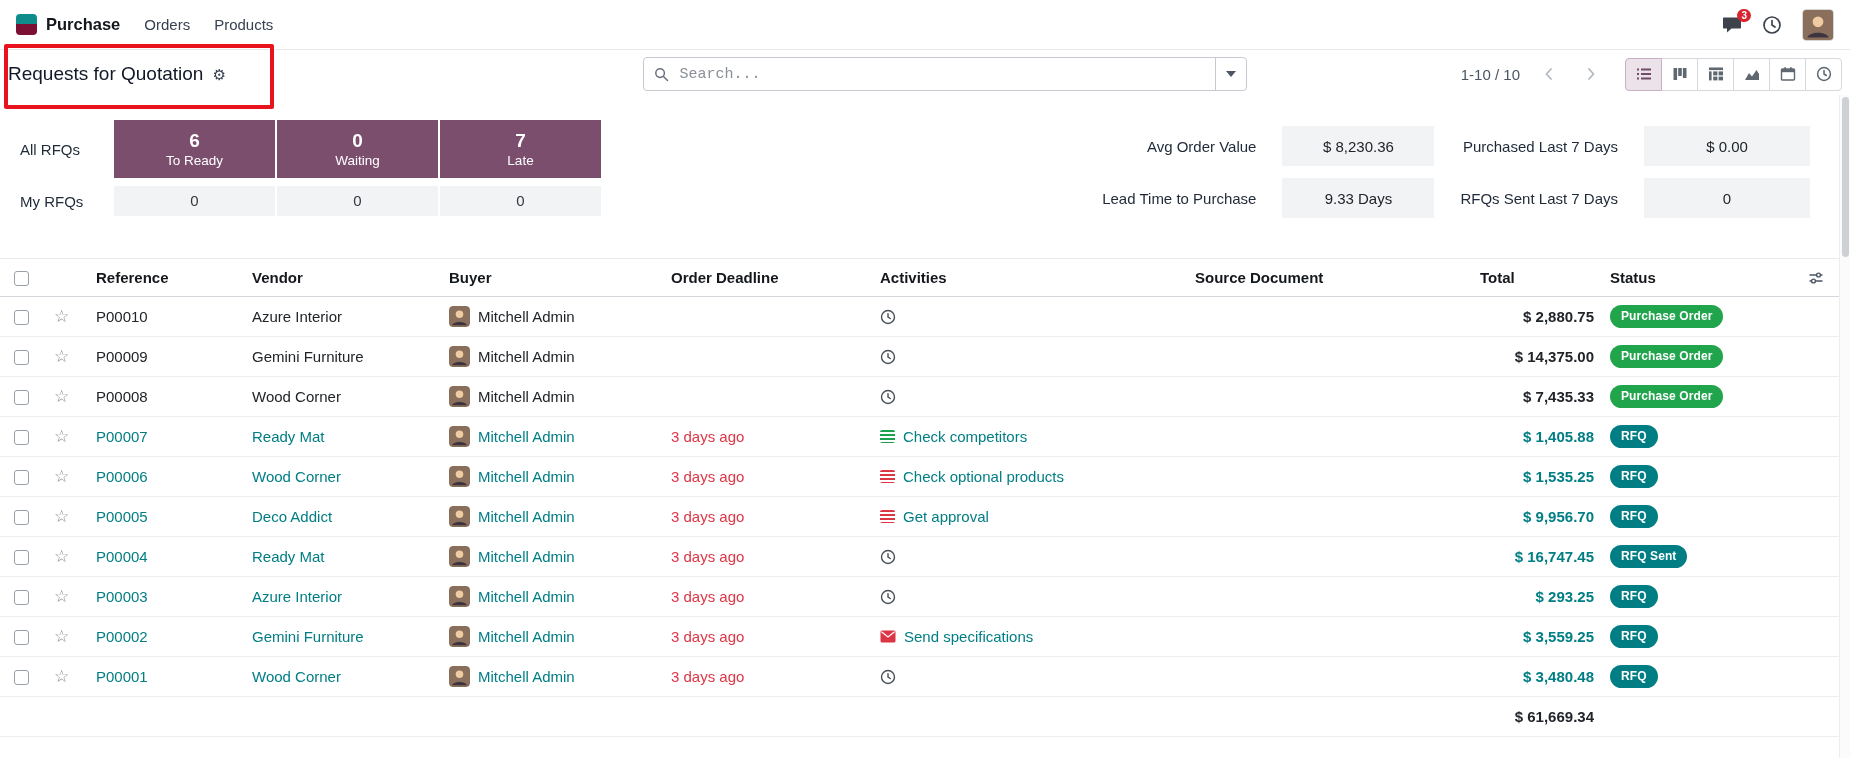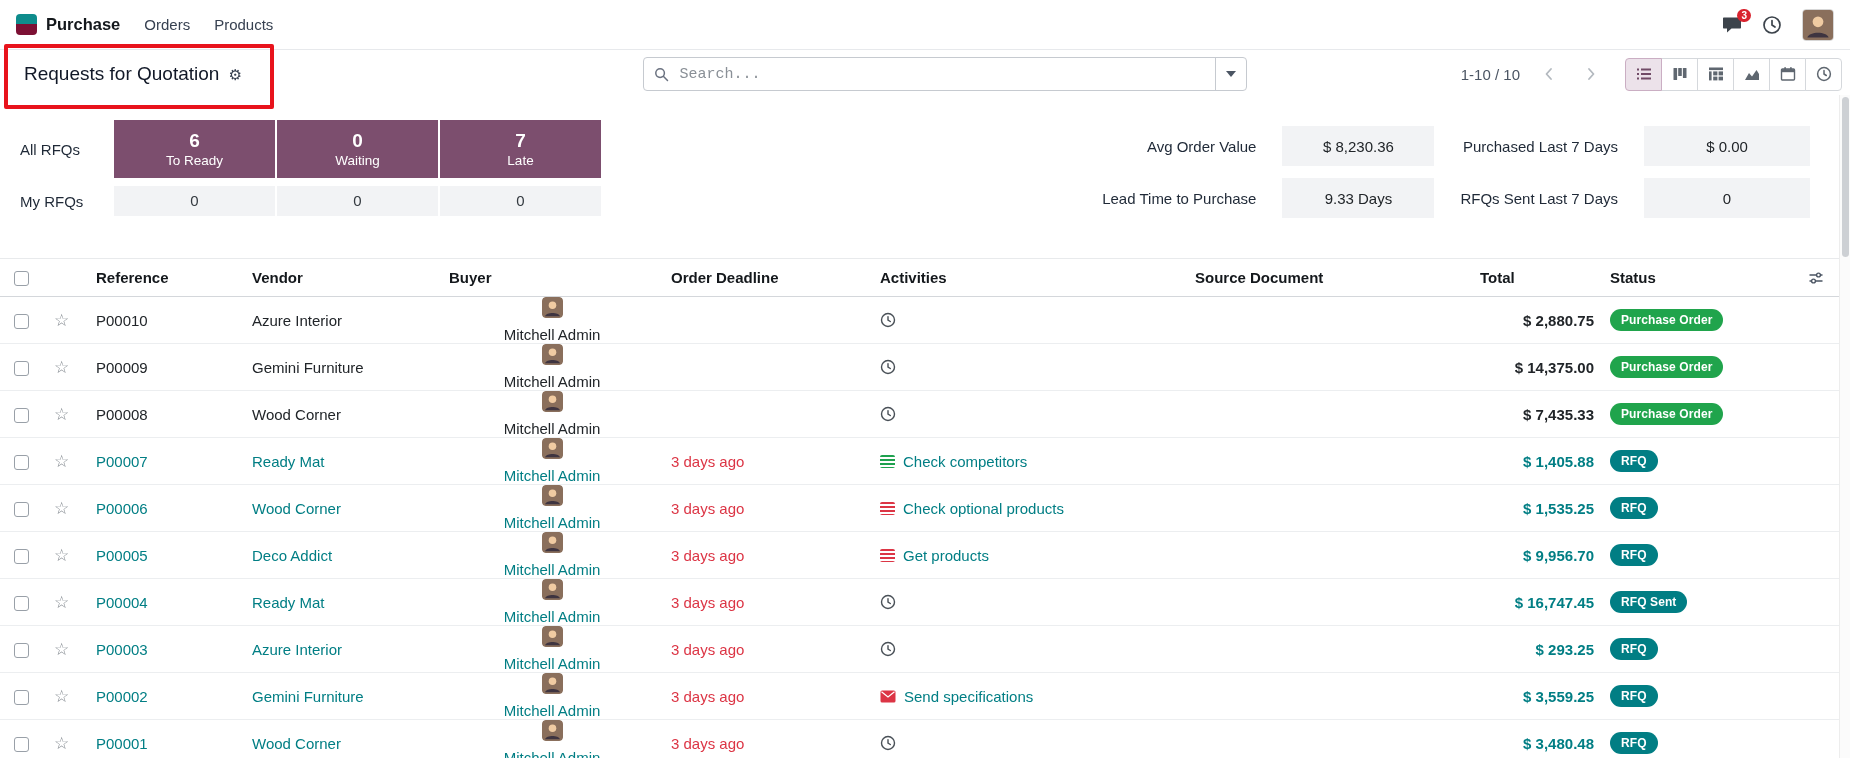--- a/index.html
+++ b/index.html
@@ -17,21 +17,21 @@
   .menus{display:flex;align-items:center;margin-left:24px;}
   .menu-item{font-size:15px;color:#374151;margin-right:24px;cursor:pointer;}
   .topbar-right{display:flex;align-items:center;gap:20px;}
   .icon-btn{position:relative;display:flex;align-items:center;color:#3c434b;cursor:pointer;}
   .msg-badge{position:absolute;top:-7px;right:-9px;background:#d9232e;color:#fff;font-size:10px;
     font-weight:700;border-radius:9px;padding:1px 4px;line-height:11px;}
   .user-avatar{width:30px;height:30px;border-radius:4px;overflow:hidden;border:1px solid #d7d7d7;cursor:pointer;display:block;}
 
   
   .control-panel{height:48px;display:flex;align-items:center;box-sizing:border-box;}
-  .cp-left{flex:0 0 430px;display:flex;align-items:center;gap:9px;padding-left:24px;box-sizing:border-box;}
+  .cp-left{flex:0 0 430px;display:flex;align-items:center;gap:9px;padding-left:8px;box-sizing:border-box;}
   .page-title{font-size:19px;color:#111827;}
   .title-gear{font-size:15px;color:#374151;cursor:pointer;line-height:1;}
   .cp-center{flex:1;display:flex;justify-content:center;}
   .search-box{display:flex;align-items:center;width:604px;height:34px;border:1px solid #c6cad0;
     border-radius:4px;background:#fff;box-sizing:border-box;}
   .search-mag{display:flex;margin:0 8px 0 10px;color:#6b7280;}
   .search-box input{flex:1;border:none;outline:none;font-size:15px;color:#374151;background:transparent;
     font-family:Liberation Mono, monospace;}
   .search-box input::placeholder{color:#8a9097;}
   .search-caret{width:30px;height:100%;border-left:1px solid #c6cad0;display:flex;align-items:center;
@@ -80,21 +80,21 @@
     white-space:nowrap;overflow:hidden;vertical-align:middle;}
   th.num,td.num{text-align:right;}
   .col-check{padding-left:14px !important;}
   .cb{appearance:none;-webkit-appearance:none;width:15px;height:15px;border:1px solid #99a0a8;
     border-radius:3px;background:#fff;margin:0;vertical-align:middle;cursor:pointer;}
   .star{font-size:17px;color:#878d93;cursor:pointer;}
   tr.rfq td{color:var(--info,#017E84);}
   td.ref{font-weight:500;cursor:pointer;}
   td.deadline.overdue{color:var(--danger,#DC3545);}
   td.total{font-weight:600;}
-  .buyer-cell{display:flex;align-items:center;gap:8px;flex-direction:column;}
+  .buyer-cell{display:flex;align-items:center;gap:8px;}
   .avatar{width:21px;height:21px;border-radius:4px;overflow:hidden;flex:0 0 21px;display:block;}
   .act-cell{display:flex;align-items:center;gap:8px;}
   .act-icon{display:flex;align-items:center;color:#495057;cursor:pointer;}
   .act-label{cursor:pointer;}
   .act-list{width:15px;height:13px;border-radius:2px;display:inline-block;}
   .act-list.green{background:repeating-linear-gradient(180deg,#1ea14e 0 2.4px,#ffffff 2.4px 4px);}
   .act-list.red{background:repeating-linear-gradient(180deg,#dc3545 0 2.4px,#ffffff 2.4px 4px);}
   .badge{display:inline-block;padding:4px 11px;border-radius:20px;font-size:12px;font-weight:700;
     color:#fff;line-height:1.2;letter-spacing:.1px;}
   .badge.done{background:var(--success,#20A44C);}
@@ -504,21 +504,21 @@
                 </svg></span>
               <span>Mitchell Admin</span>
             </div>
           </td>
           <td class="deadline overdue">3 days ago</td>
           <td>
             <div class="act-cell">
               <span class="act-icon">
                 <span class="act-list red"></span>
               </span>
-              <span class="act-label">Get products</span>
+              <span class="act-label">Get approval</span>
             </div>
           </td>
           <td></td>
           <td class="num total">$ 9,956.70</td>
           <td><span class="badge rfq">RFQ</span></td>
           <td></td>
         </tr>
         <tr class="rfq">
           <td class="col-check"><input type="checkbox" class="cb" style=""></td>
           <td><span class="star">☆</span></td>

